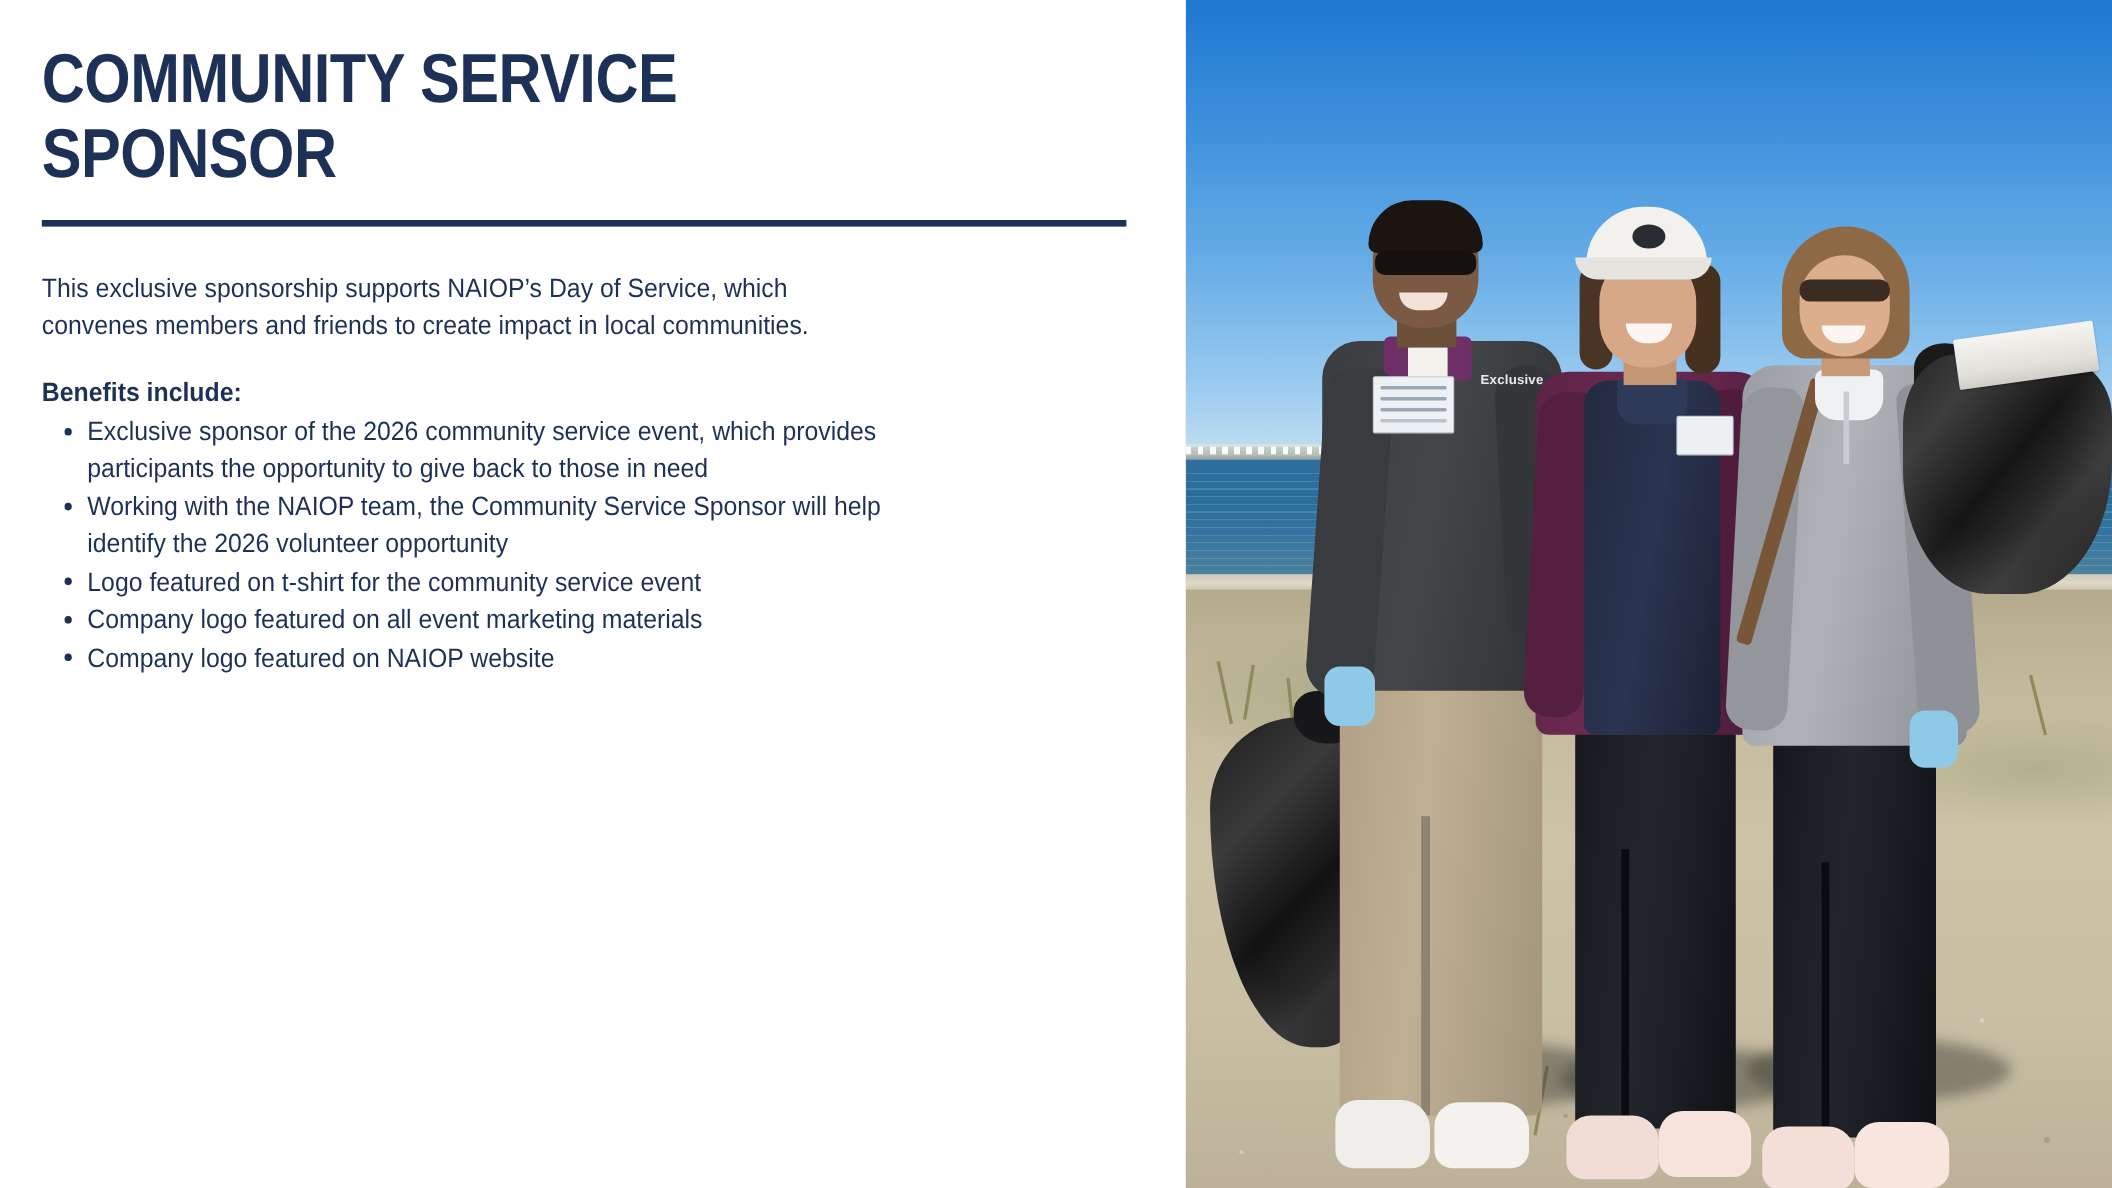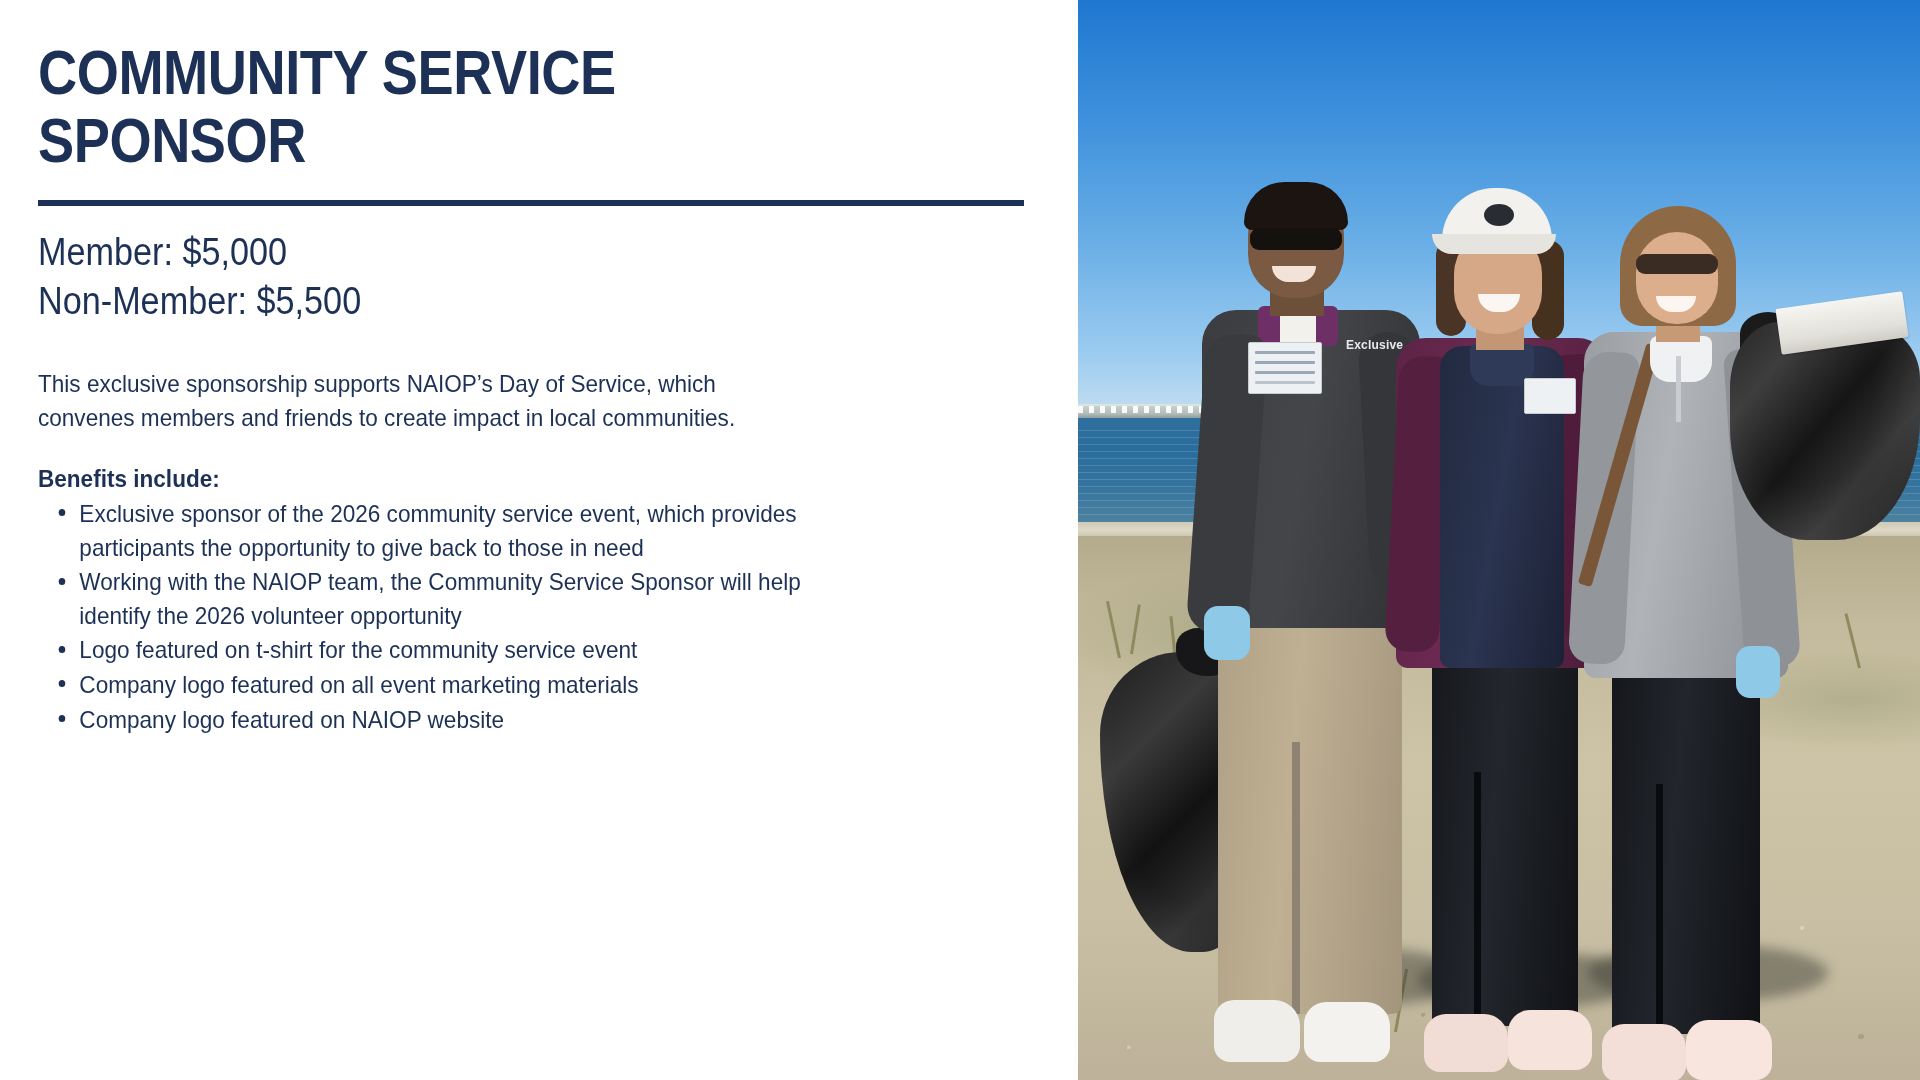--- a/index.html
+++ b/index.html
@@ -258,24 +258,20 @@
 
 <div id="slide">
 
   <div id="left-panel">
 
     <h1 id="page-title">COMMUNITY SERVICE
 SPONSOR</h1>
 
     <div id="title-rule"></div>
 
-    <div id="price-block">
-      <div class="price-line">Member: $5,000</div>
-      <div class="price-line">Non-Member: $5,500</div>
-    </div>
 
     <p id="intro-paragraph">This exclusive sponsorship supports NAIOP’s Day of Service, which convenes members and friends to create impact in local communities.</p>
 
     <div id="benefits-heading">Benefits include:</div>
 
     <ul id="benefits-list">
       <li>
         <span class="bullet-dot"></span>
         <span>Exclusive sponsor of the 2026 community service event, which provides participants the opportunity to give back to those in need</span>
       </li>

